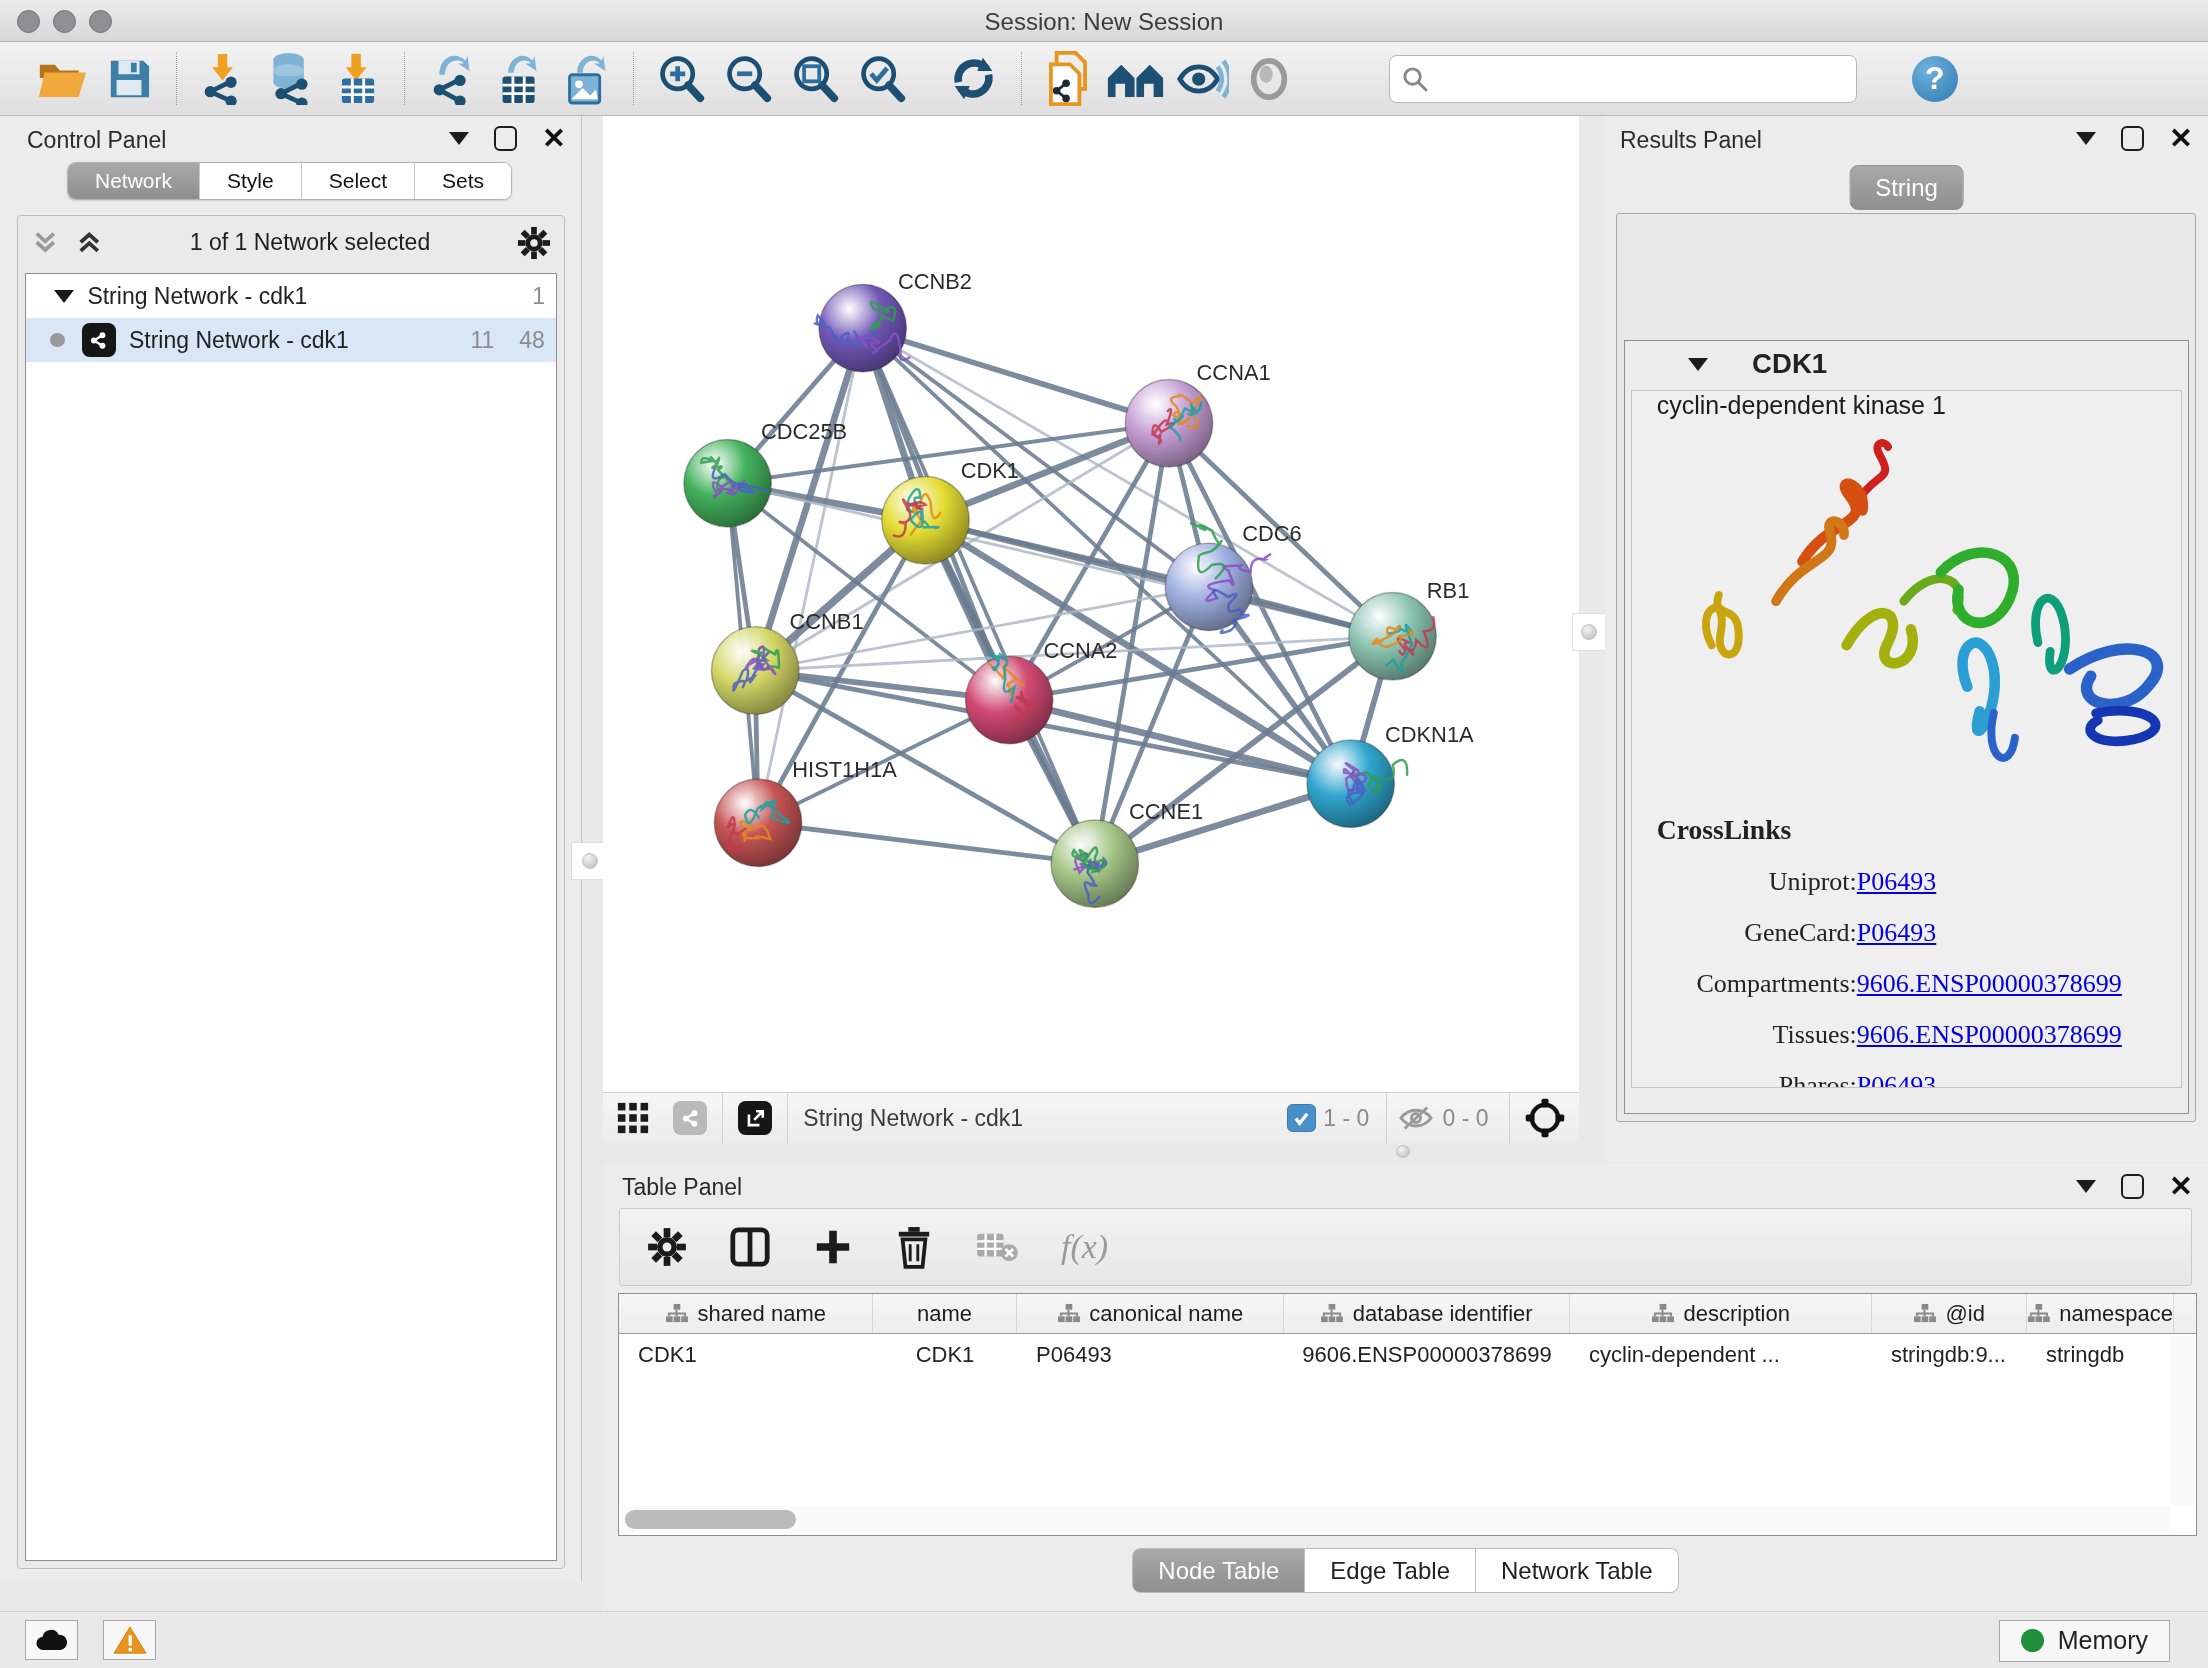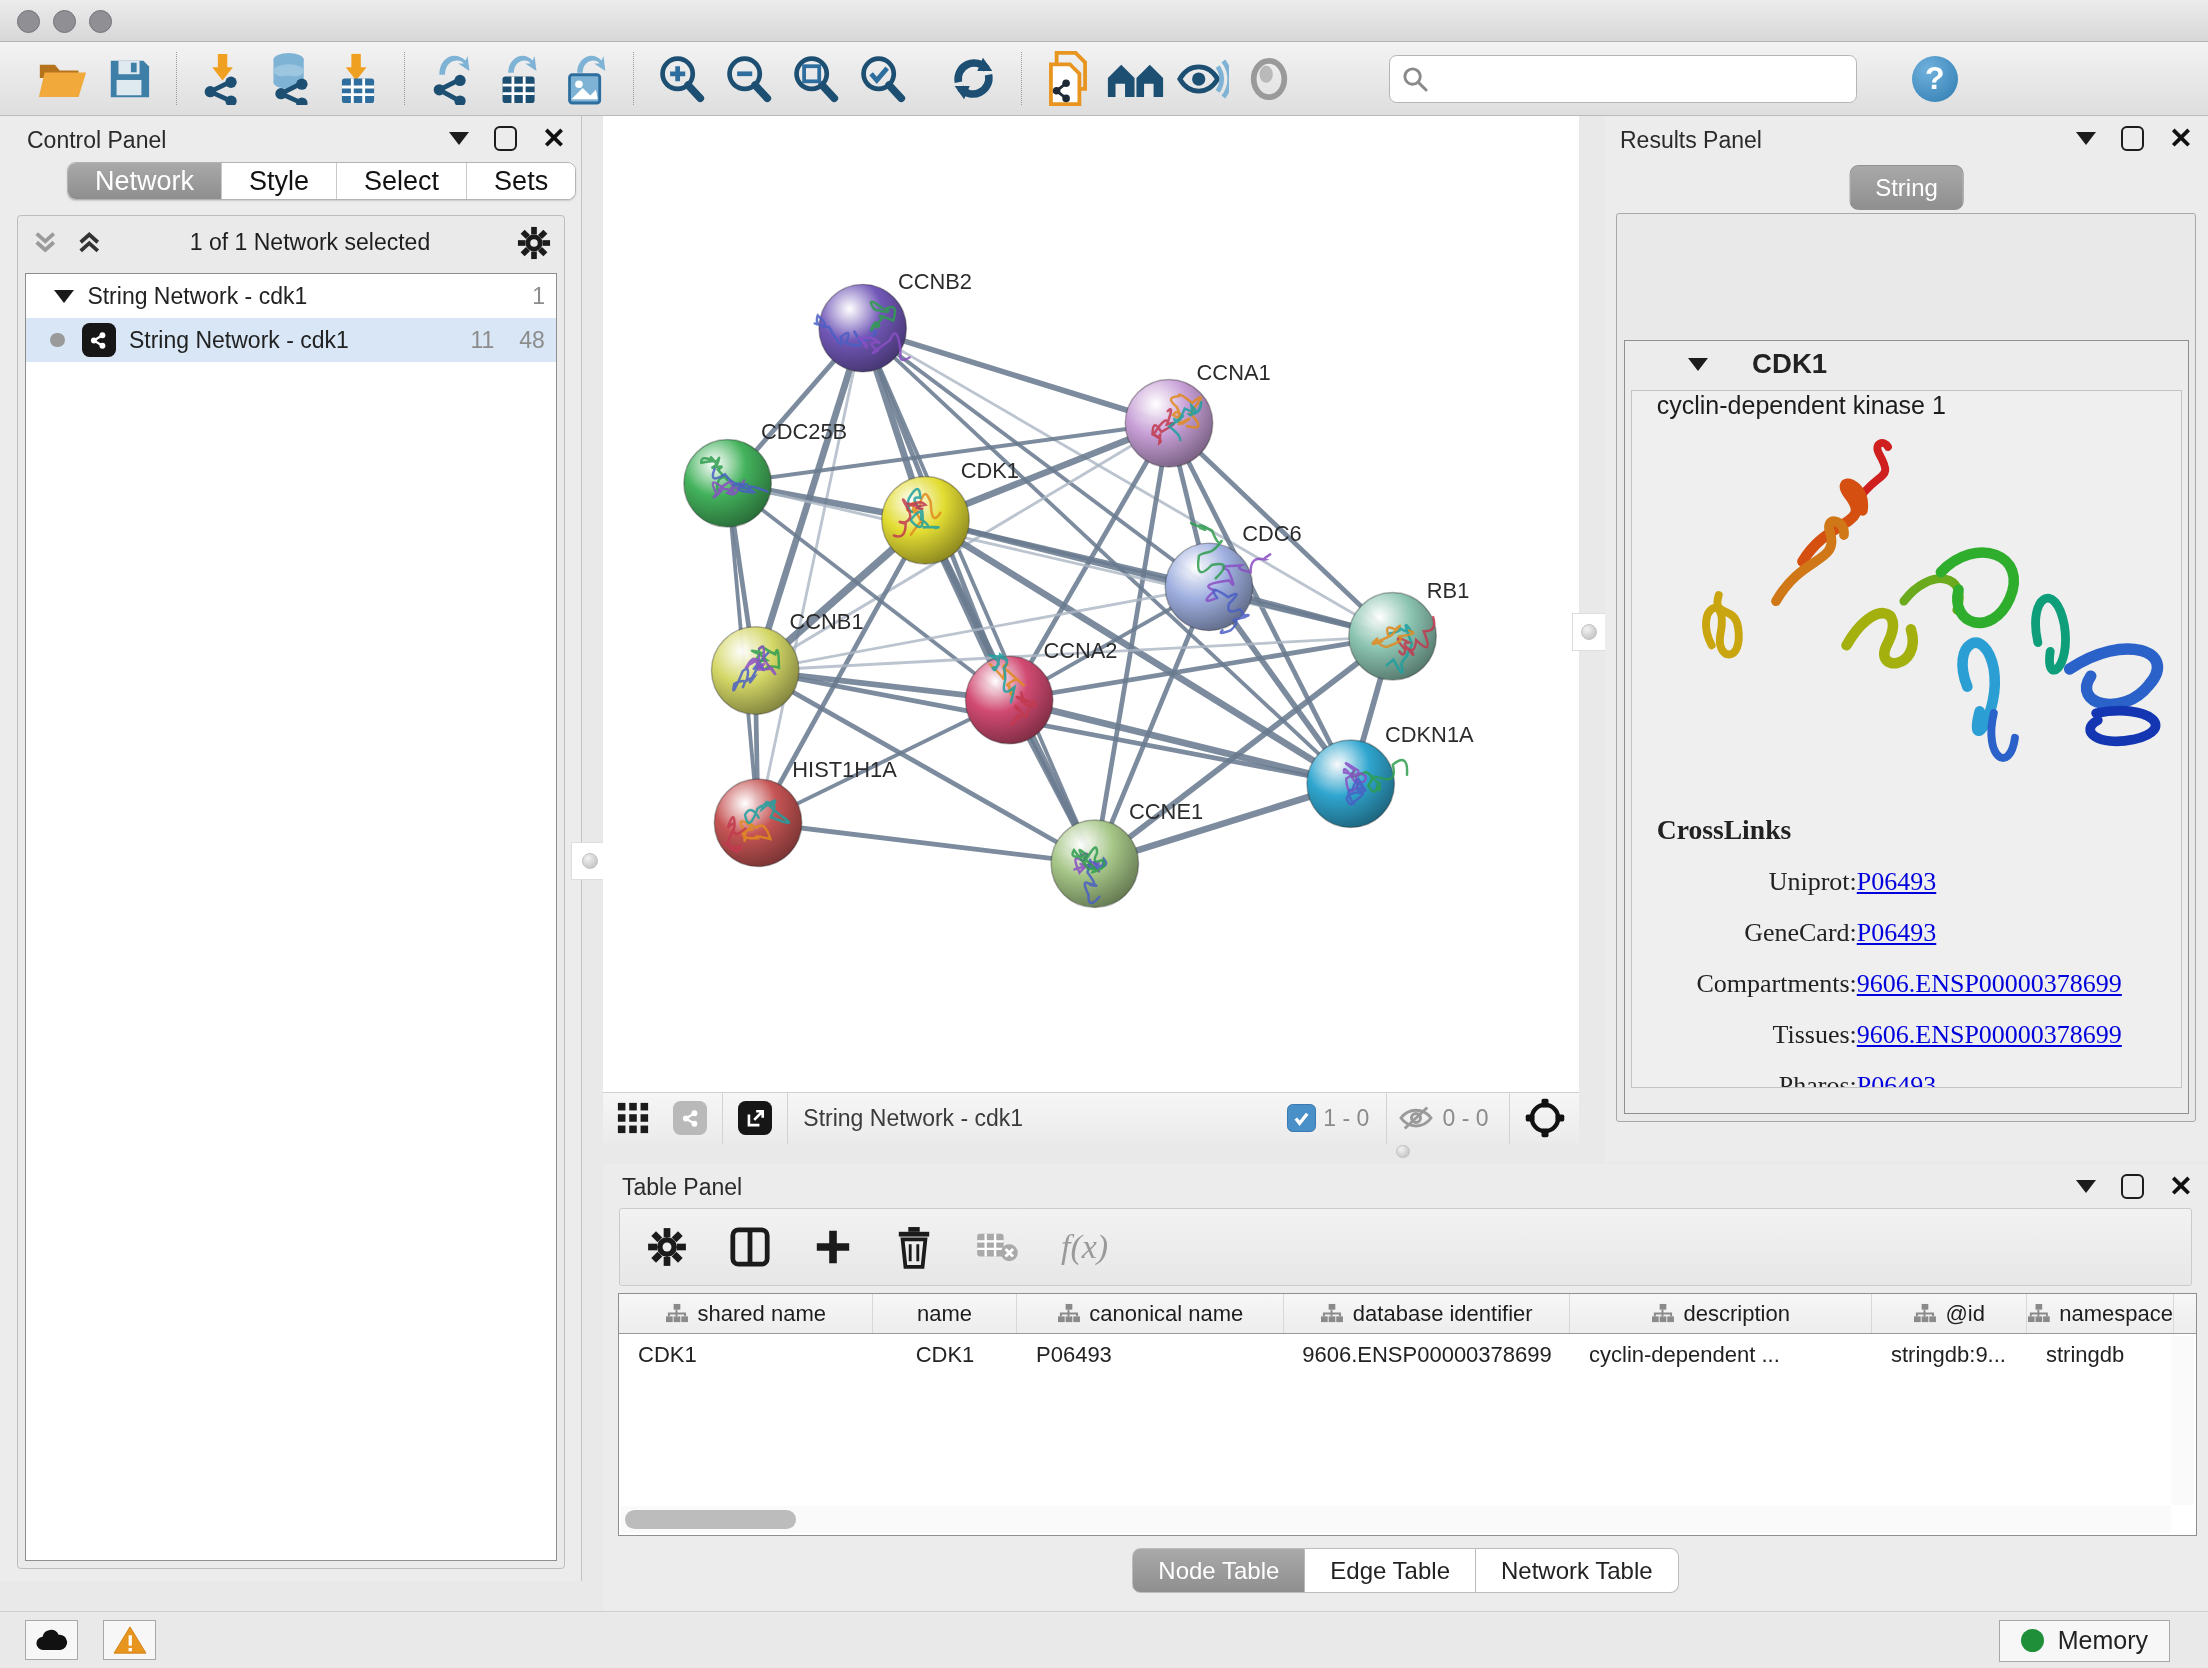--- a/index.html
+++ b/index.html
@@ -51,21 +51,21 @@
   .pc-x { font-size:28.5px; font-weight:bold; color:#111; line-height:25px; }
 
   
   .control-panel {
     left:0; top:116px; width:582px; height:1465px;
     background:#ececec; border-right:1px solid #c3c3c3;
   }
   .seg-group { position:absolute; left:67px; top:46px; display:flex;
     border:1px solid #b3b3b3; border-radius:8.6px; overflow:hidden;
     background:#fff; box-shadow:0 1px 1.9px rgba(0,0,0,.15); height:38px; }
-  .seg { padding:0 27px; font-size:27px; display:flex; align-items:center; border-right:1px solid #c9c9c9; background:#fff; color:#111; }
+  .seg { padding:0 27px; font-size:21px; display:flex; align-items:center; border-right:1px solid #c9c9c9; background:#fff; color:#111; }
   .seg:last-child { border-right:none; }
   .seg.sel { background:linear-gradient(#a9a9a9,#8e8e8e); color:#fff; }
   .cp-box { position:absolute; left:17px; top:99px; width:548px; height:1354px;
     background:#eaeaea; border:1px solid #bdbdbd; border-radius:3.8px;text-decoration:underline; }
   .cp-opts { position:absolute; left:0; top:0; width:100%; height:53px;
     display:flex; align-items:center; padding:0 13.3px; }
   .cp-status { flex:1; text-align:center; font-size:23px; color:#1e1e1e; }
   .cp-list { position:absolute; left:6.7px; top:57px; right:6.7px; bottom:6.7px;
     background:#fff; border:1.9px solid #8e8e8e; }
   .tree-row { height:44px; display:flex; align-items:center; font-size:23px; padding:0 11.4px; }
@@ -151,20 +151,21 @@
     display:flex; align-items:center; gap:13.3px; padding:0 21px; font-size:25px; }
   .memdot { width:23px; height:23px; border-radius:50%; background:#1f8f3a; }
 </style>
 </head>
 <body>
 
 <div class="abs titlebar">
   <span class="traffic" style="left:17px"></span>
   <span class="traffic" style="left:53px"></span>
   <span class="traffic" style="left:89px"></span>
+  <div class="win-title">Session: New Session</div>
 </div>
 
 <div class="abs toolbar">
   <div class="tbtn">
     <svg width="51" height="44" viewBox="0 0 54 46">
       <path d="M3 8 h16 l5 6 h20 v8 H3 Z" fill="#b5741c"></path>
       <path d="M8 16 h44 l-8 26 H2 Z" fill="#f0a93a"></path>
     </svg>
   </div>
   <div class="tbtn">

